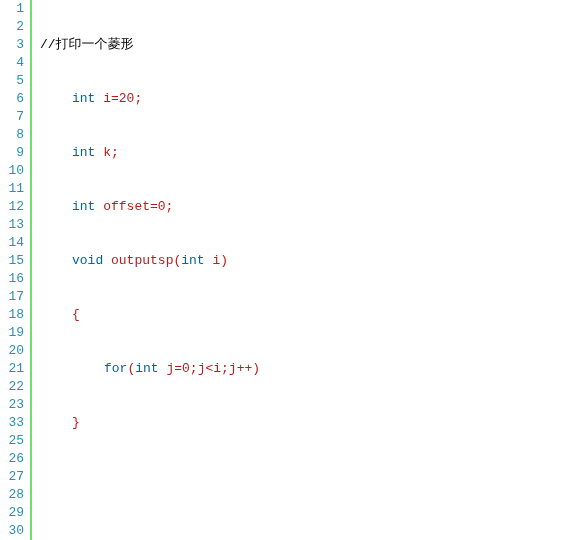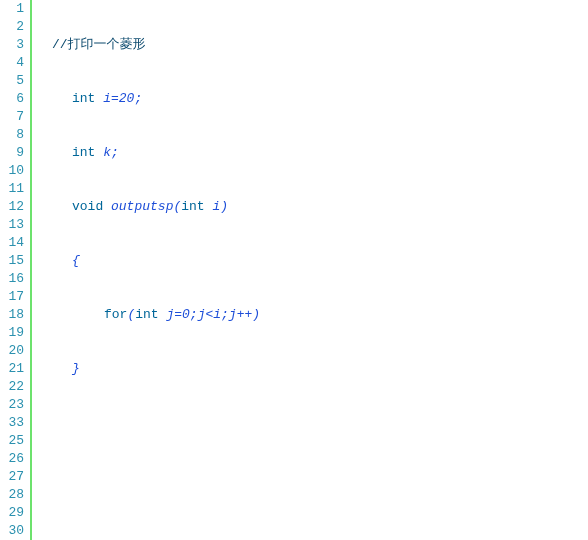--- a/index.html
+++ b/index.html
@@ -24,24 +24,24 @@
   .divider {
     width: 2px;
     background: #6ce26c;
   }
   .code {
     padding-left: 8px;
     flex: 1;
     white-space: pre;
   }
   .code .line { height: 18px; }
-  .cm  { color: #0c4a6e; margin-left: 12px; }   
+  .cm  { color: #000000; }   
   .kw  { color: #006699; font-weight: normal; }   
   .str { color: #0000ff; }   
-  .pl  { color: #1d4ed8; font-style: italic; }      
+  .pl  { color: #b91c1c; }      
   .sp1 { display:inline-block; width: 32px; } 
   .sp2 { display:inline-block; width: 64px; } 
   .sp3 { display:inline-block; width: 96px; } 
 </style>
 </head>
 <body>
 
 <div class="code-wrap">
   <div class="gutter">
     <div>1</div>
@@ -73,20 +73,21 @@
     <div>27</div>
     <div>28</div>
     <div>29</div>
     <div>30</div>
   </div>
   <div class="divider"></div>
   <div class="code">
     <div class="line"><span class="cm">//打印一个菱形</span></div>
     <div class="line"><span class="sp1"></span><span class="kw">int</span><span class="pl"> i=20;</span></div>
     <div class="line"><span class="sp1"></span><span class="kw">int</span><span class="pl"> k;</span></div>
+    <div class="line"><span class="sp1"></span><span class="kw">int</span><span class="pl"> offset=0;</span></div>
     <div class="line"><span class="sp1"></span><span class="kw">void</span><span class="pl"> outputsp(</span><span class="kw">int</span><span class="pl"> i)</span></div>
     <div class="line"><span class="sp1"></span><span class="pl">{</span></div>
     <div class="line"><span class="sp2"></span><span class="kw">for</span><span class="pl">(</span><span class="kw">int</span><span class="pl"> j=0;j&lt;i;j++)</span></div>
     <div class="line"><span class="sp1"></span><span class="pl">}</span></div>
     
     
     
     
     
     

